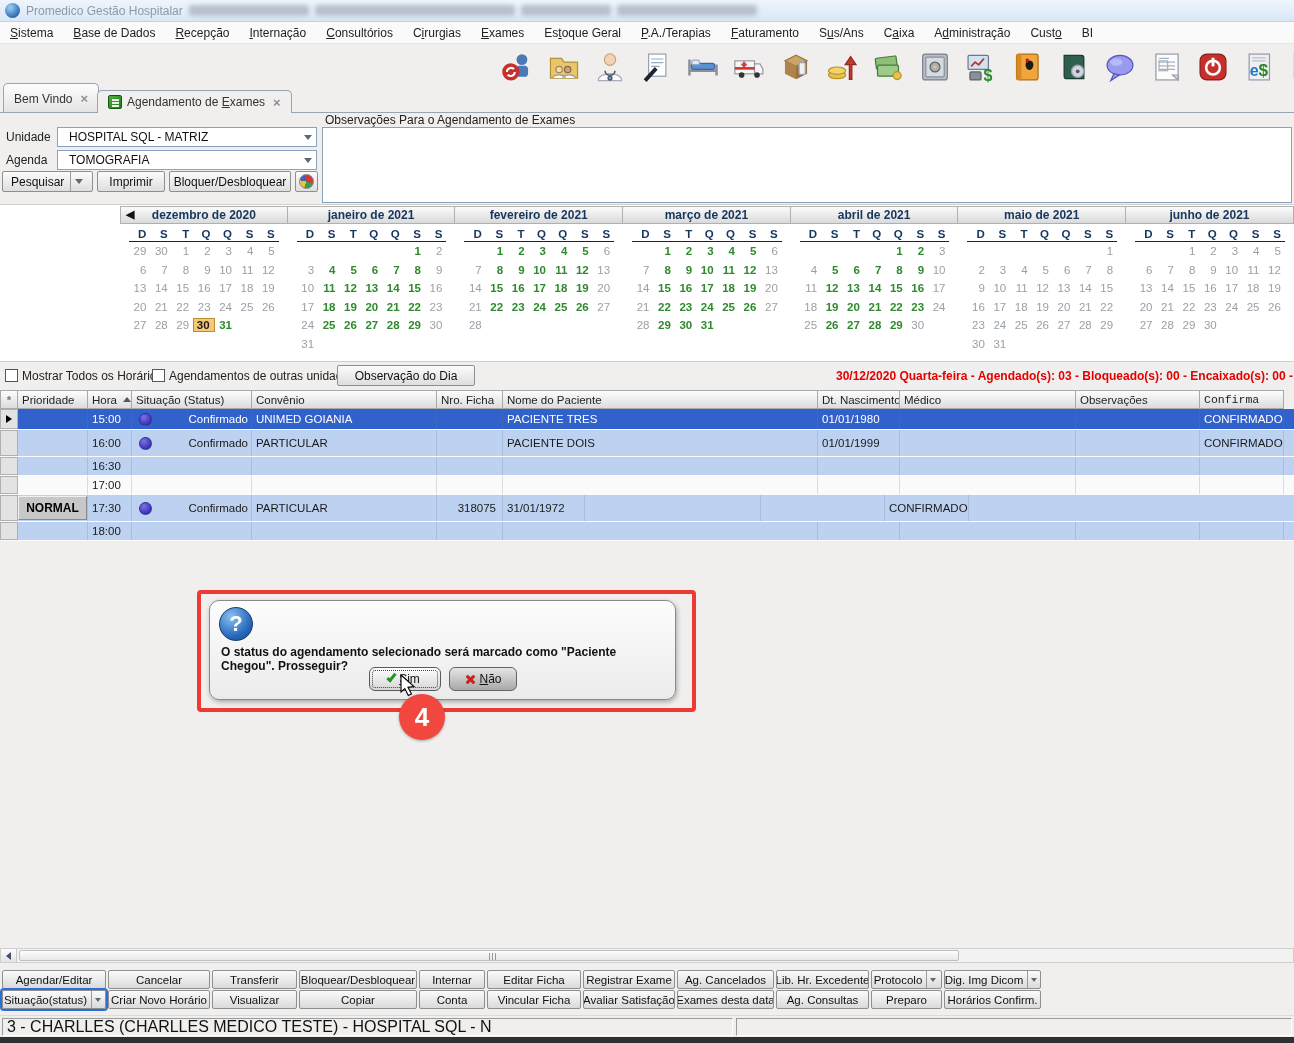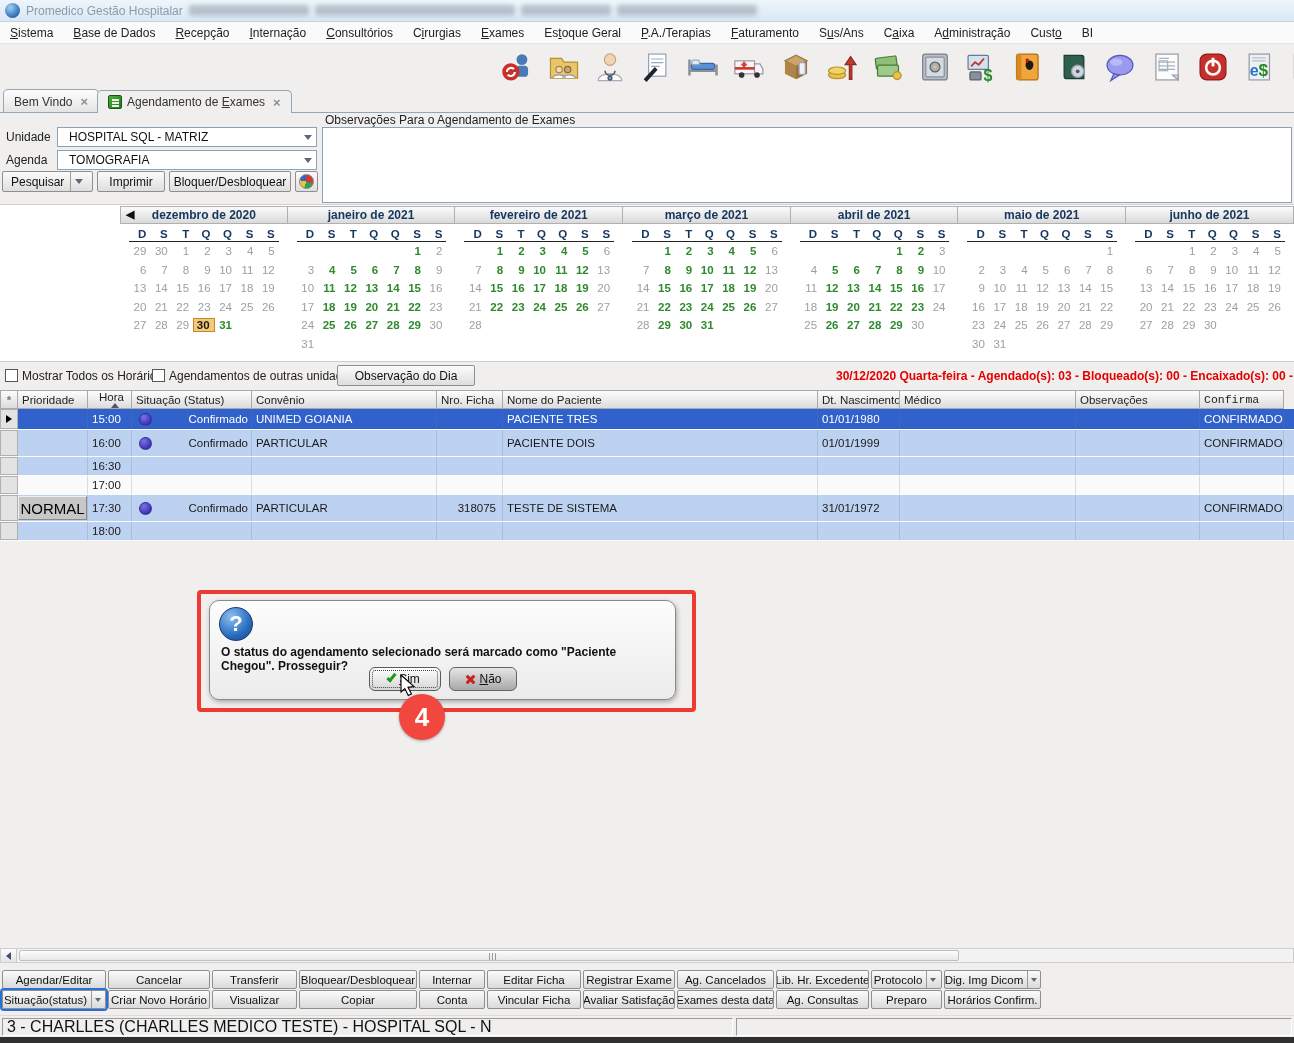--- a/index.html
+++ b/index.html
@@ -26,21 +26,21 @@
   #toolbar { position:absolute; left:0; top:44px; width:1294px; height:46px;
     background:#f0efee; display:flex; align-items:center; padding-left:494px; }
   .tbslot { width:46.4px; min-width:46.4px; height:40px; display:flex; align-items:center; justify-content:center; }
   .tbslot svg { width:32px; height:32px; }
 
   
   #tabbar { position:absolute; left:0; top:90px; width:1294px; height:23px; background:#f0efee; }
   #tabbar::after { content:""; position:absolute; left:0; bottom:0; width:100%; height:1px; background:#96a5b4; }
   .tab { position:absolute; bottom:0; display:flex; align-items:center; gap:5px; padding:0 10px;
     border:1px solid #96a5b4; border-bottom:none; border-radius:5px 5px 0 0; font-size:12px; color:#333; }
-  .tab.inactive { left:3px; height:24px; background:linear-gradient(#fdfdfd,#e3e3e3); }
+  .tab.inactive { left:3px; height:30px; background:linear-gradient(#fdfdfd,#e3e3e3); }
   .tab.active { left:97px; height:23px; background:#f0efee; z-index:2; }
   .tab .close { color:#8a8f94; font-size:13px; font-weight:bold; margin-left:3px; }
   .tabicon { width:14px; height:14px; border-radius:2px;
     background:linear-gradient(135deg,#4fae3f,#1f7a18); border:1px solid #14550f; position:relative; }
   .tabicon::after { content:""; position:absolute; left:3px; top:3px; width:7px; height:1.5px;
     background:#eaf6e8; box-shadow:0 3px 0 #eaf6e8, 0 6px 0 #eaf6e8; }
 
   
   #formarea { position:absolute; left:0; top:113px; width:1294px; height:91px; background:#f0efee; }
   .flabel { position:absolute; font-size:12px; color:#222; }
@@ -93,21 +93,21 @@
   .trow { display:flex; border-bottom:1px solid #fafafa; }
   .trow.sel  { background:#3161cb; color:#fff; }
   .trow.blue { background:#bdd2f0; color:#1a1a1a; }
   .trow.plain{ background:#fbfbfb; color:#1a1a1a; }
   .tcell { overflow:hidden; white-space:nowrap; font-size:11.5px; display:flex; align-items:center;
     padding-left:4px; border-right:1px solid rgba(110,125,150,.25); }
   .tcell.right { justify-content:flex-end; padding-right:6px; }
   .ind { background:#e3e3e3; border:1px solid #b0b0b0; display:flex; align-items:center; justify-content:center; padding:0; }
   .ind .tri-right { width:0; height:0; border-top:4px solid transparent; border-bottom:4px solid transparent; border-left:6px solid #000; }
   .priobox { width:100%; height:calc(100% - 2px); background:#c7c7c7; border:1px solid; border-color:#efefef #8a8a8a #8a8a8a #efefef;
-    display:flex; align-items:center; justify-content:center; font-size:15px; color:#000; }
+    display:flex; align-items:center; justify-content:center; font-size:12px; color:#000;font-weight:bold; }
   .statusdot { width:13px; height:13px; border-radius:50%; margin-left:3px;
     background:radial-gradient(circle at 35% 30%, #7a72e4, #4038b8 65%, #2c2690); border:1px dotted #23206e; }
   .situ { justify-content:space-between; }
   .situ .stxt { margin-left:auto; padding-right:3px; }
 
   
   #hscroll { position:absolute; left:0; top:948px; width:1294px; height:15px; background:#f2f2f2; border:1px solid #cfcfcf; display:flex; }
   .sb-btn { width:16px; height:100%; background:linear-gradient(#fcfcfc,#e4e4e4); border-right:1px solid #c9c9c9;
     display:flex; align-items:center; justify-content:center; }
   .tri-left { width:0; height:0; border-top:4px solid transparent; border-bottom:4px solid transparent; border-right:5px solid #44506a; }
@@ -819,21 +819,21 @@
   </div>
 
   <div id="grid">
     <div id="ghead">
         <div class="hcell" style="width: 18px;">
           <span>*</span>
         </div>
         <div class="hcell" style="width: 70px;">
           <span>Prioridade</span>
         </div>
-        <div class="hcell" style="width: 44px; flex-direction: column;">
+        <div class="hcell" style="width: 44px;">
           <span>Hora</span>
           <span class="tri-up"></span>
         </div>
         <div class="hcell" style="width: 120px;">
           <span>Situação (Status)</span>
         </div>
         <div class="hcell" style="width: 185px;">
           <span>Convênio</span>
         </div>
         <div class="hcell" style="width: 66px;">
@@ -921,21 +921,20 @@
           <div class="tcell" style="width: 70px; padding: 0px;">
             <span class="priobox">NORMAL</span>
           </div>
           <div class="tcell" style="width: 44px;">17:30</div>
           <div class="tcell situ" style="width: 120px;">
             <span class="statusdot"></span>
             <span class="stxt">Confirmado</span>
           </div>
           <div class="tcell" style="width: 185px;">PARTICULAR</div>
           <div class="tcell right" style="width: 66px;">318075</div>
-          <div class="tcell" style="width: 315px;">TESTE DE SISTEMA</div>
           <div class="tcell" style="width: 82px;">31/01/1972</div>
           <div class="tcell" style="width: 176px;"></div>
           <div class="tcell" style="width: 124px;"></div>
           <div class="tcell" style="width: 84px;">CONFIRMADO</div>
         </div>
         <div class="trow blue" style="height: 19px;">
           <div class="tcell ind" style="width: 18px;"></div>
           <div class="tcell" style="width: 70px;"></div>
           <div class="tcell" style="width: 44px;">18:00</div>
           <div class="tcell situ" style="width: 120px;"></div>

